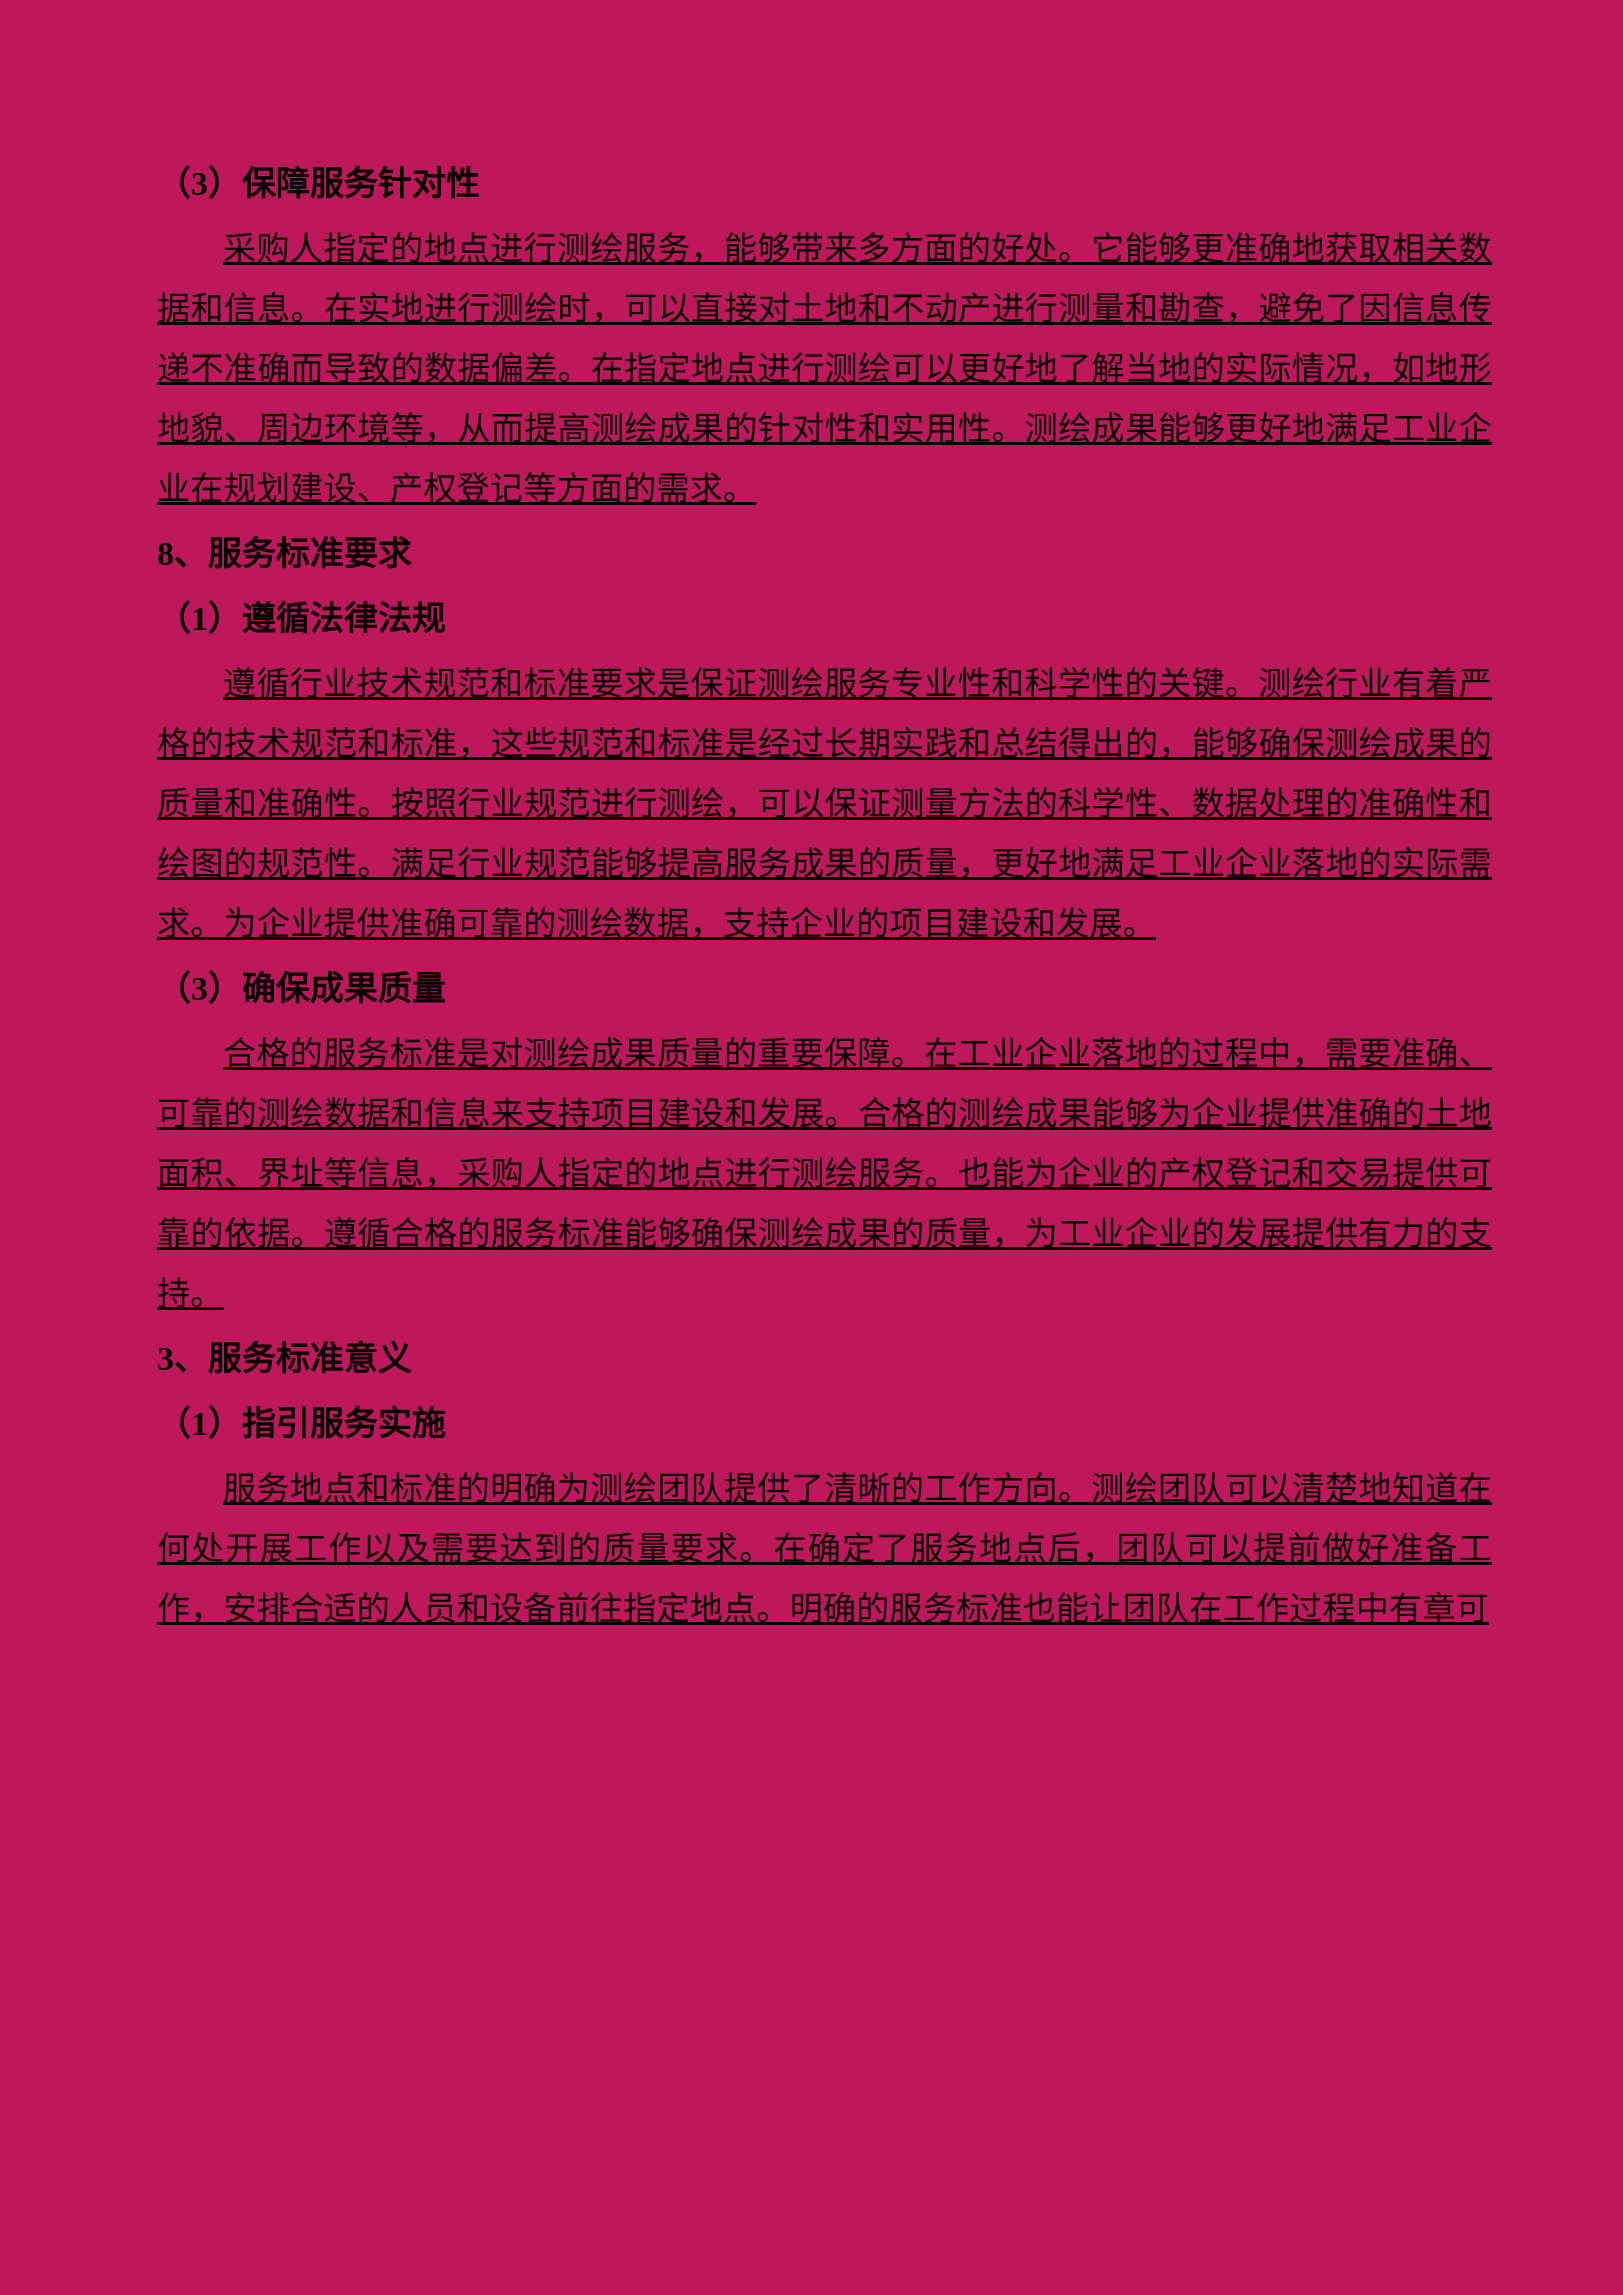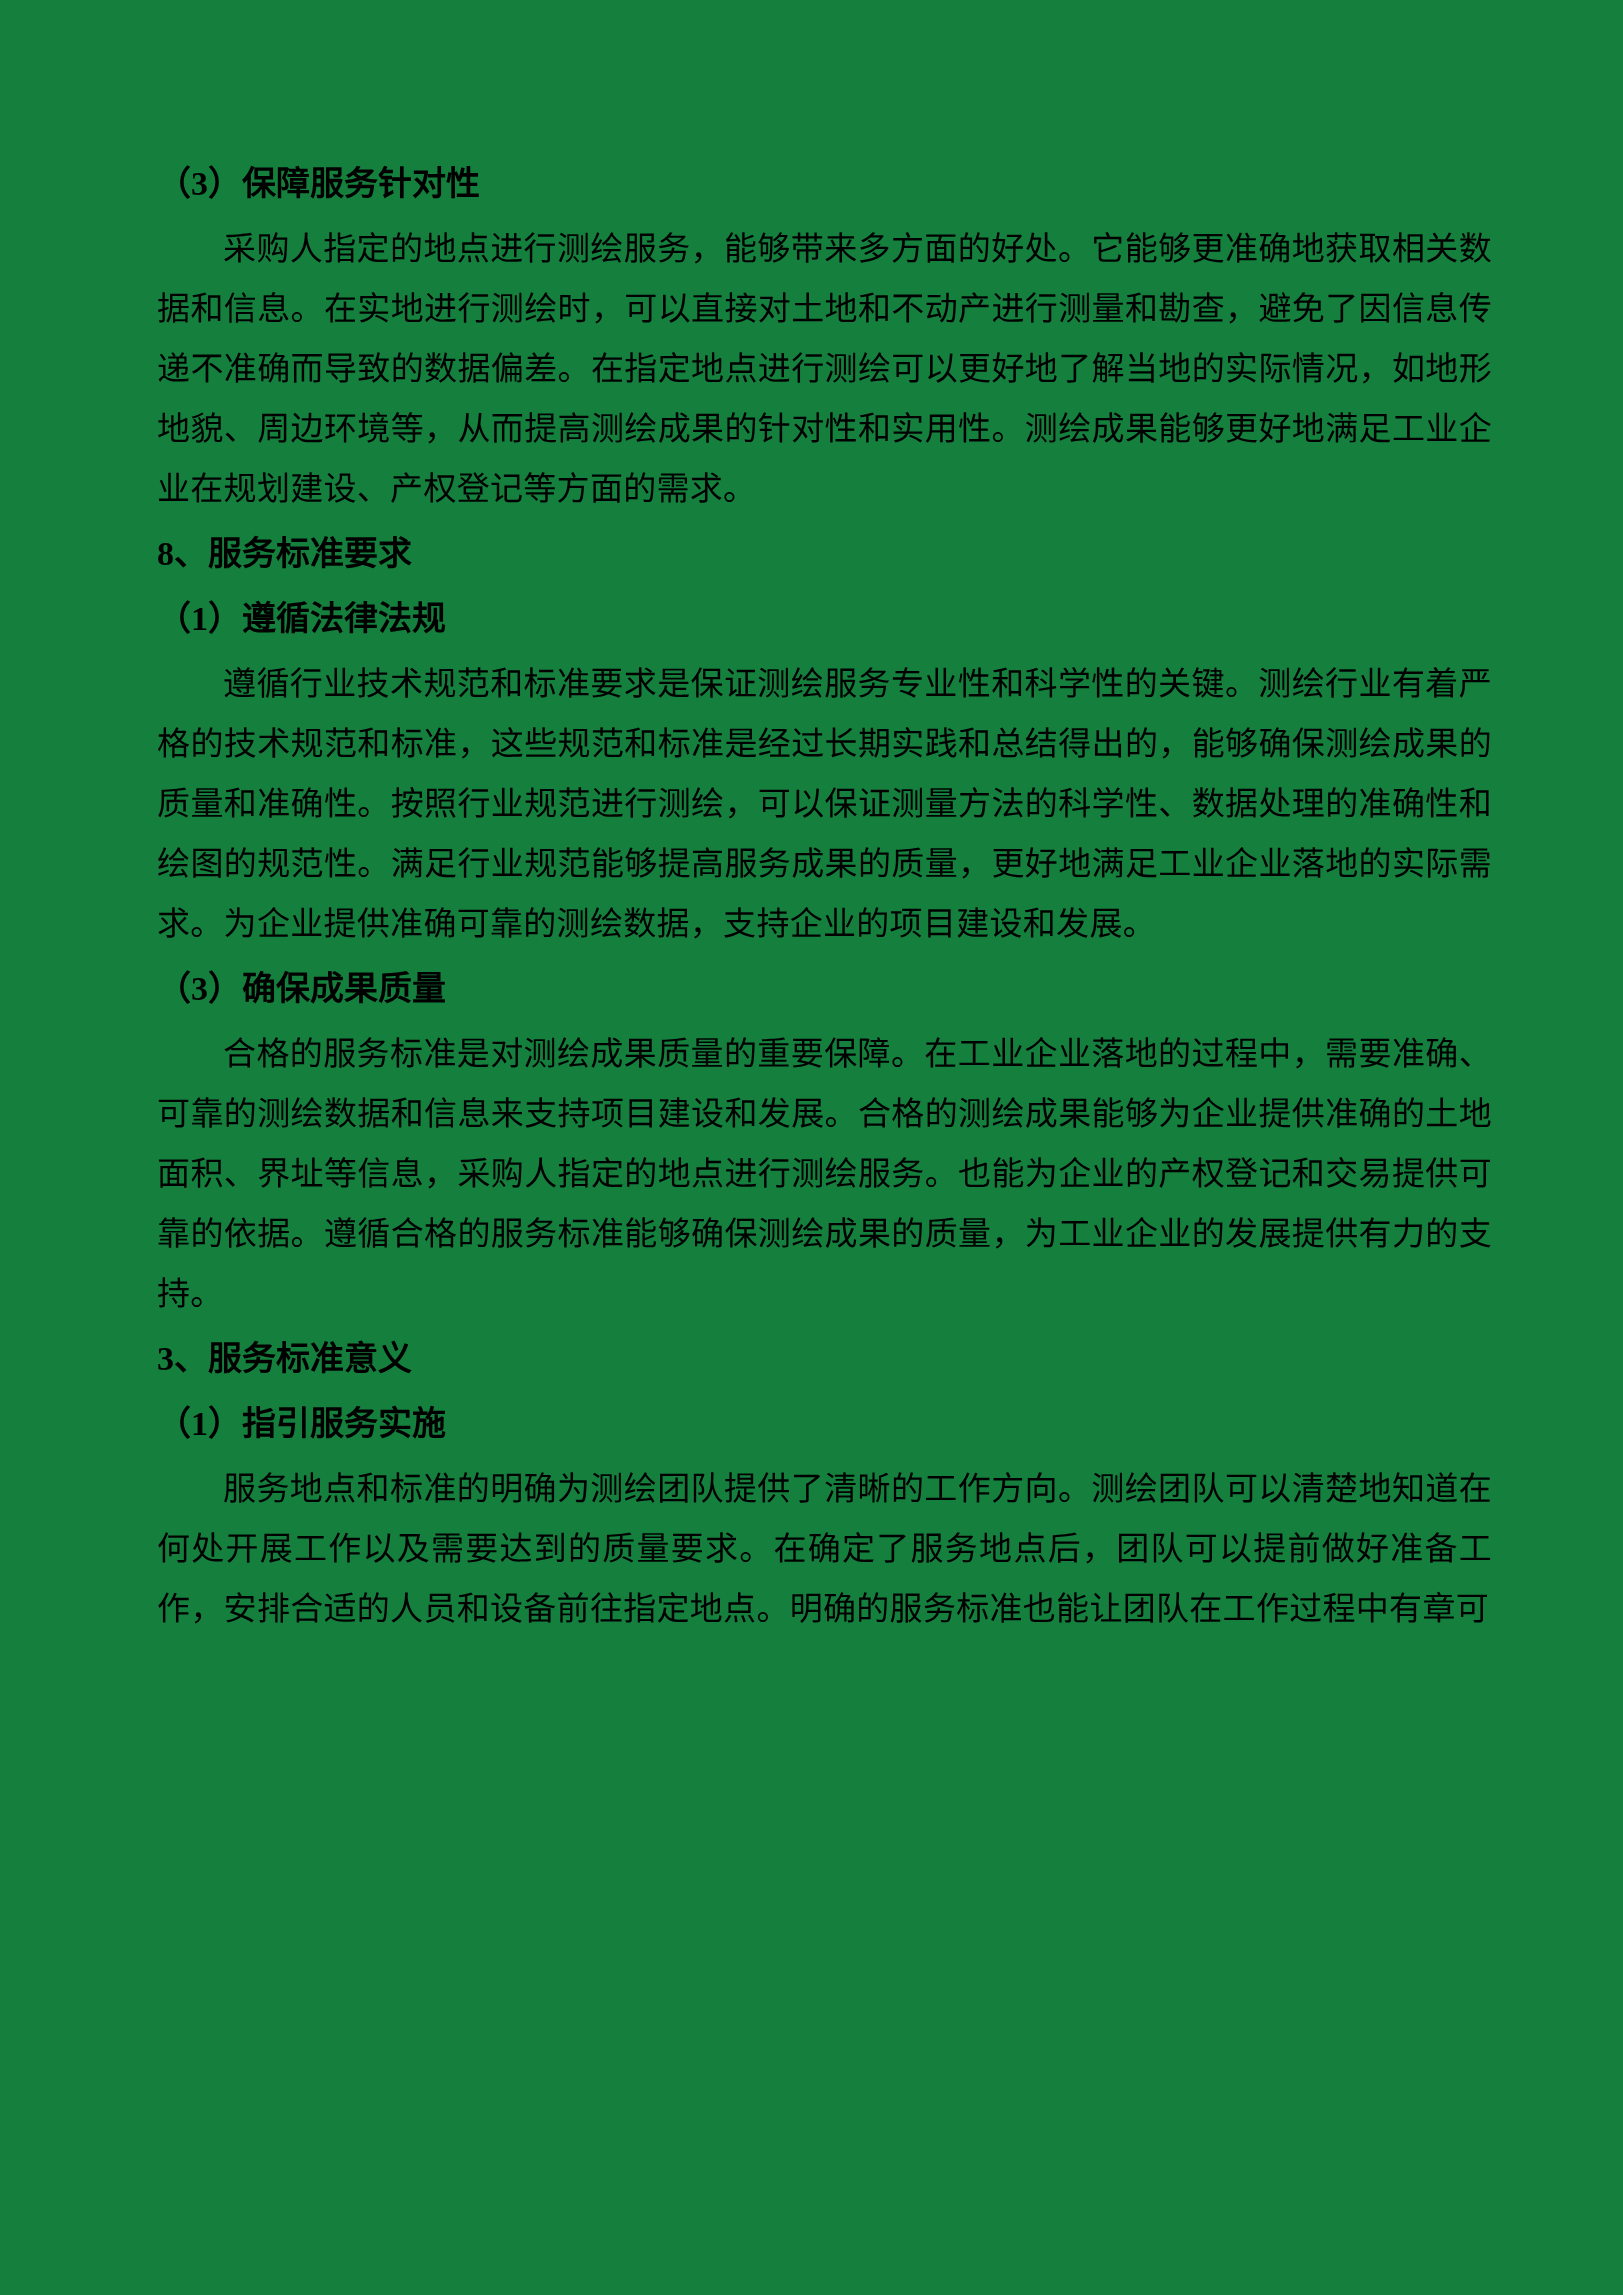--- a/index.html
+++ b/index.html
@@ -7,39 +7,40 @@
     padding: 0;
     background: #ffffff;
     color: #000000;
     font-family: "Liberation Serif", "DejaVu Serif", serif;
   }
   .page {
     position: relative;
     box-sizing: border-box;
     width: 1623px;
     height: 2295px;
-    background: #15803d;
+    background: #be185d;
     padding: 149px 131px 0 157px;
     overflow: hidden;
   }
   .doc-heading {
     font-size: 34px;
     font-weight: bold;
     line-height: 1.75;
     margin: 5.2px 0;
     text-align: left;
     white-space: normal;
   }
   .doc-paragraph {
     font-size: 33px;
     line-height: 1.82;
     margin: 0 0 3.9px 0;
     text-align: justify;
     text-indent: 2em;
     letter-spacing: 0.3px;
+    text-decoration: underline;
   }
 </style>
 </head>
 <body>
 
 <div class="page">
 
   <div class="doc-heading">（3）保障服务针对性</div>
   <p class="doc-paragraph">采购人指定的地点进行测绘服务，能够带来多方面的好处。它能够更准确地获取相关数据和信息。在实地进行测绘时，可以直接对土地和不动产进行测量和勘查，避免了因信息传递不准确而导致的数据偏差。在指定地点进行测绘可以更好地了解当地的实际情况，如地形地貌、周边环境等，从而提高测绘成果的针对性和实用性。测绘成果能够更好地满足工业企业在规划建设、产权登记等方面的需求。</p>
 

